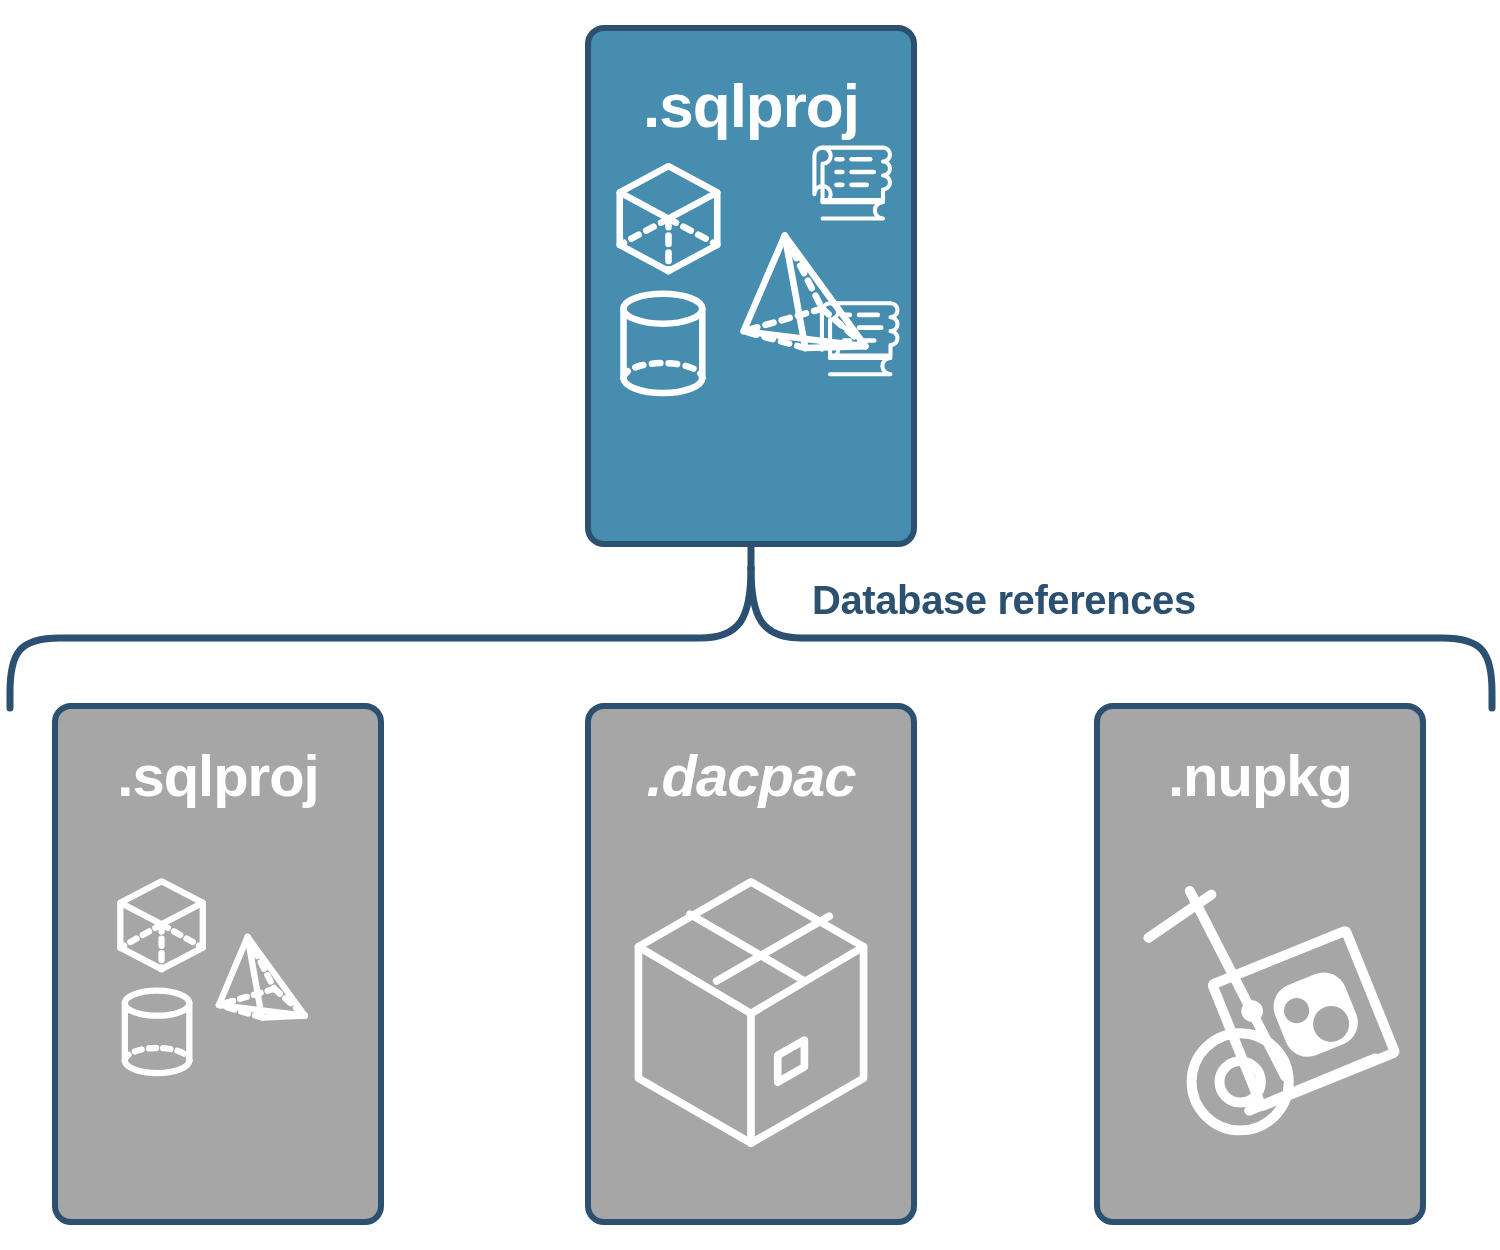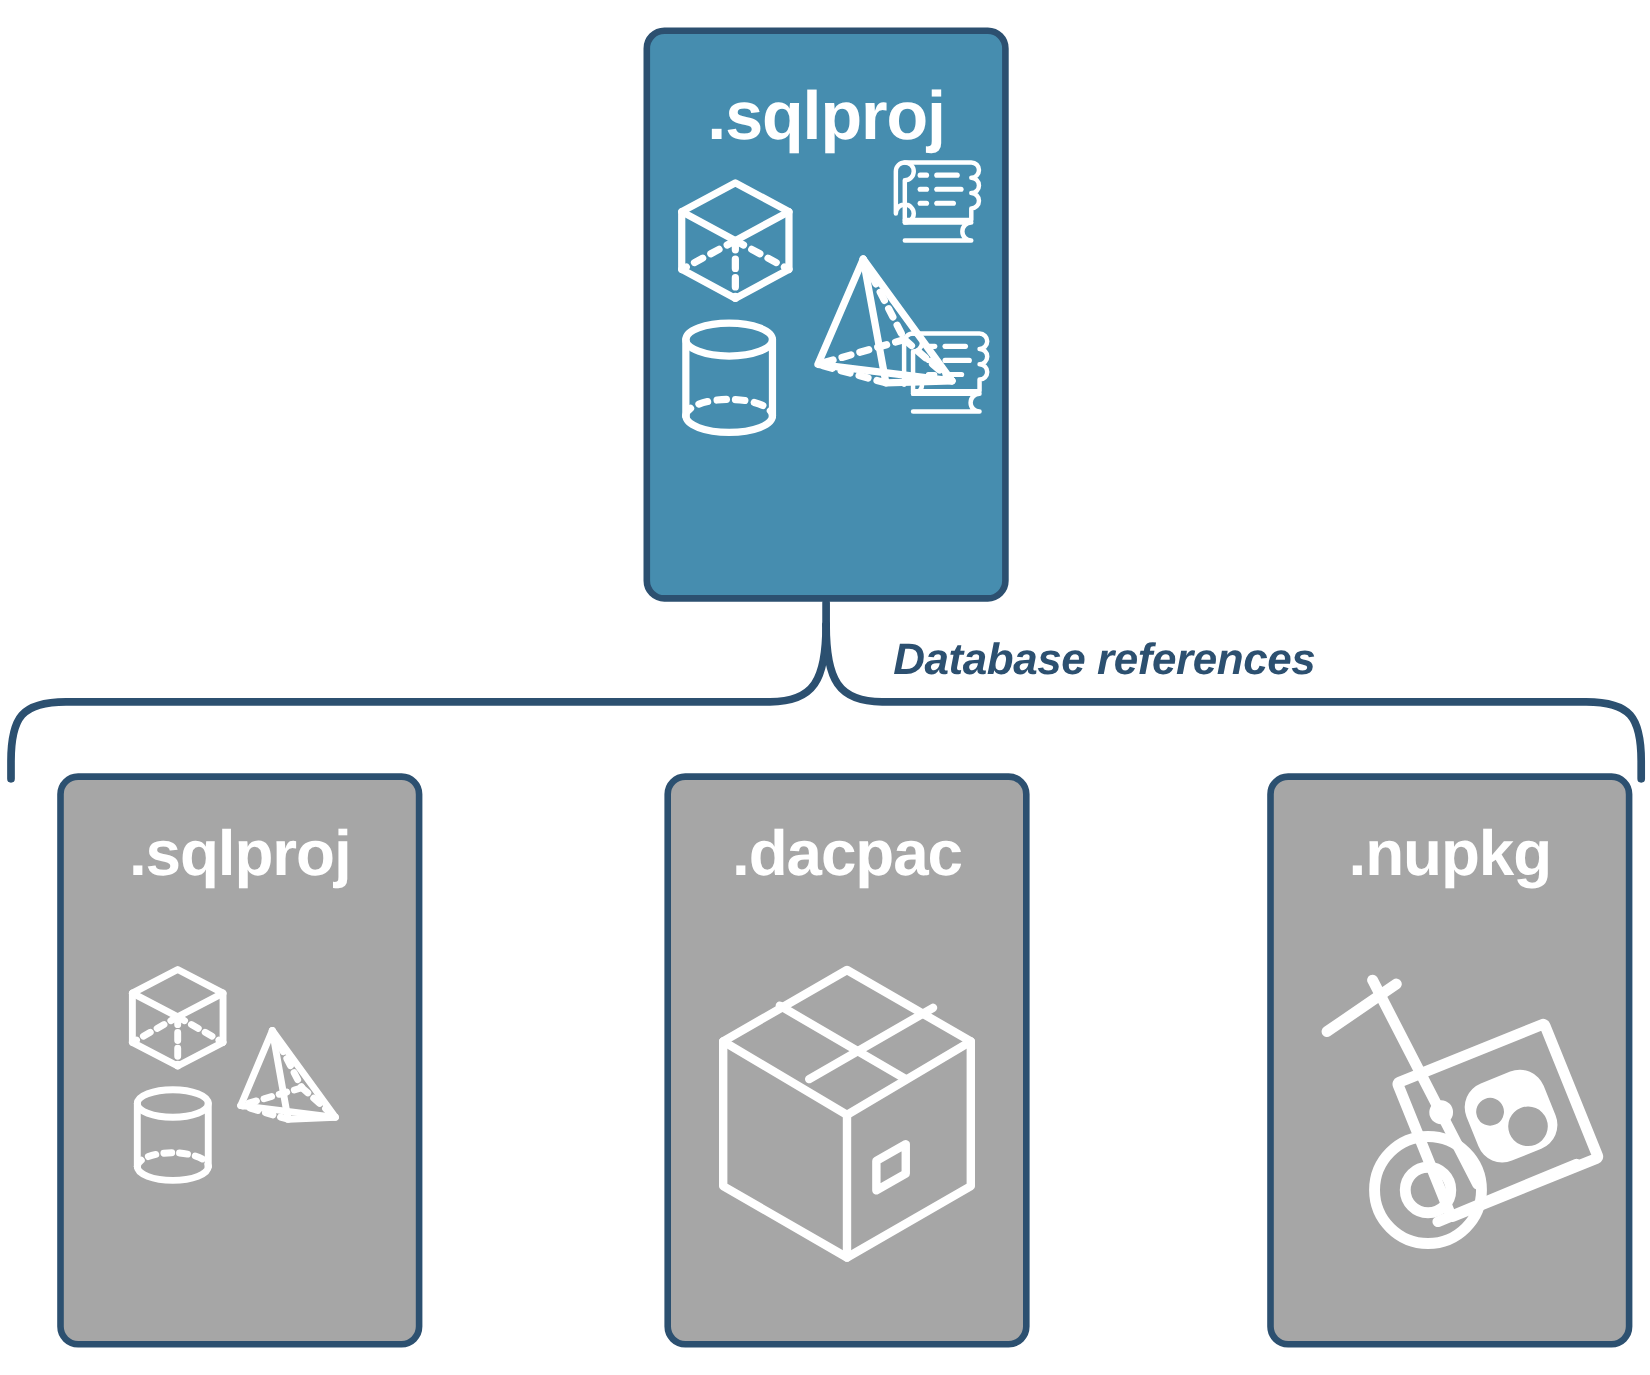--- a/index.html
+++ b/index.html
@@ -36,22 +36,22 @@
     height: 522px;
     background: #468daf;
   }
   .card-bottom {
     top: 703px;
     width: 332px;
     height: 522px;
     background: #a6a6a6;
   }
   .card-sqlproj-ref { left: 52px; }
-  .card-dacpac     { left: 604px; }
-  .card-nupkg      { left: 1152px; }
+  .card-dacpac     { left: 585px; font-style: italic; }
+  .card-nupkg      { left: 1094px; }
 
   .card-title {
     color: #ffffff;
     font-weight: bold;
     font-size: 62px;
     line-height: 1;
     letter-spacing: -1px;
     margin-top: 44px;
     user-select: none;
     white-space: nowrap;
@@ -74,21 +74,20 @@
   .bracket-label {
     position: absolute;
     left: 812px;
     top: 578px;
     font-size: 40px;
     font-weight: bold;
     color: #2c5070;
     letter-spacing: -0.4px;
     white-space: nowrap;
     user-select: none;
-    font-style: italic;
   }
   svg { display: block; overflow: visible; }
 </style>
 </head>
 <body>
 
 <div id="stage">
 
   <svg style="position:absolute; left:0; top:540px; width:1500px; height:180px;" viewBox="0 0 1500 180" width="1500" height="180">
     <g fill="none" stroke="#2c5070" stroke-width="7" stroke-linecap="round">

